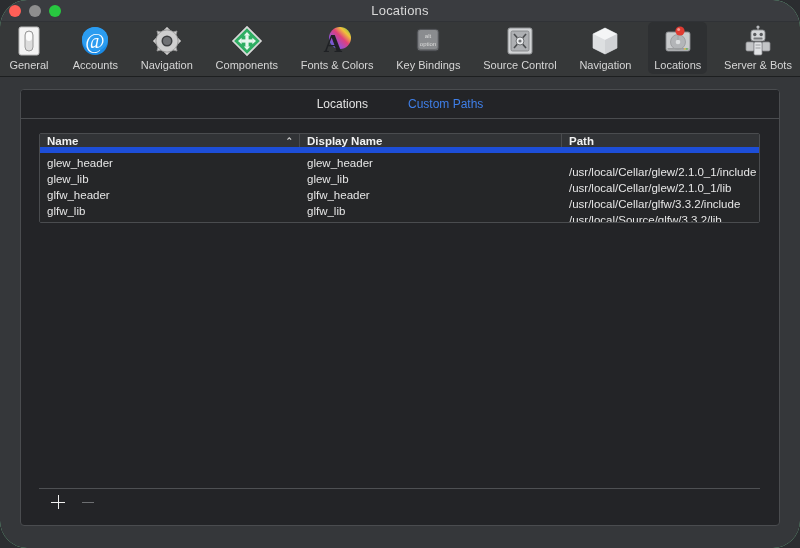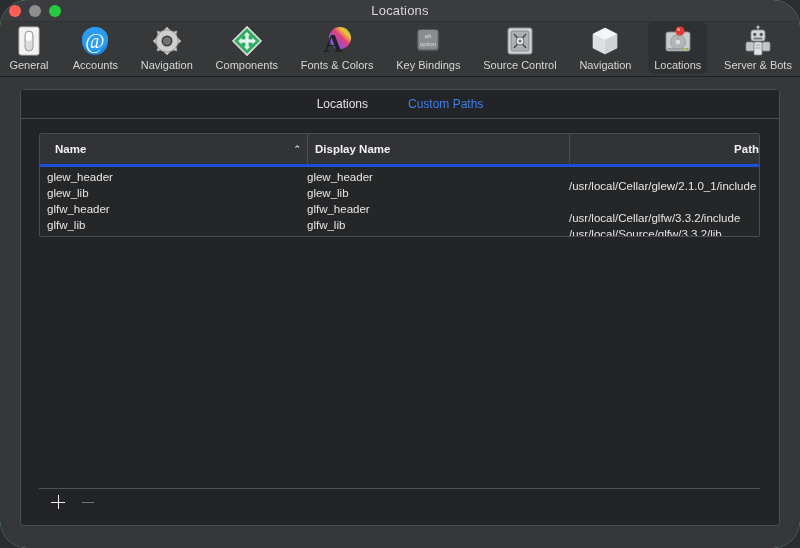--- a/index.html
+++ b/index.html
@@ -162,40 +162,39 @@
     border: 1px solid #4a4c4f;
     border-radius: 2px;
     background: #252628;
     box-sizing: border-box;
     overflow: hidden;
     flex: 0 0 auto;
   }
 
   #thead {
     display: flex;
-    height: 33px;
+    height: 19px;
     background: #313336;
-    border-bottom: 3px solid #1d4ed8;
-    box-sizing: border-box;
-    padding-left: 8px;
+    border-bottom: 6px solid #1d4ed8;
+    box-sizing: border-box;
   }
   .th {
     position: relative;
     display: flex;
     align-items: center;
     font-size: 11.5px;
     font-weight: bold;
     color: #f2f2f2;
     padding-left: 7px;
     box-sizing: border-box;
     border-right: 1px solid #4a4c4f;
     overflow: hidden;
     white-space: nowrap;
   }
-  .th:last-child { border-right: none; justify-content: flex-end; }
+  .th:last-child { border-right: none; }
   .th-name    { width: 260px; }
   .th-display { width: 262px; }
   .th-path    { flex: 1 1 auto; }
   .sort-chevron {
     position: absolute;
     right: 6px;
     top: 50%;
     transform: translateY(-50%);
     font-size: 9px;
     color: #cfcfcf;
@@ -464,20 +463,21 @@
 
           <div id="tbody">
             <div class="trow">
               <div class="td td-name">glew_header</div>
               <div class="td td-display">glew_header</div>
               <div class="td td-path">/usr/local/Cellar/glew/2.1.0_1/include</div>
             </div>
             <div class="trow">
               <div class="td td-name">glew_lib</div>
               <div class="td td-display">glew_lib</div>
+              <div class="td td-path">/usr/local/Cellar/glew/2.1.0_1/lib</div>
             </div>
             <div class="trow">
               <div class="td td-name">glfw_header</div>
               <div class="td td-display">glfw_header</div>
               <div class="td td-path">/usr/local/Cellar/glfw/3.3.2/include</div>
             </div>
             <div class="trow">
               <div class="td td-name">glfw_lib</div>
               <div class="td td-display">glfw_lib</div>
               <div class="td td-path">/usr/local/Source/glfw/3.3.2/lib</div>

